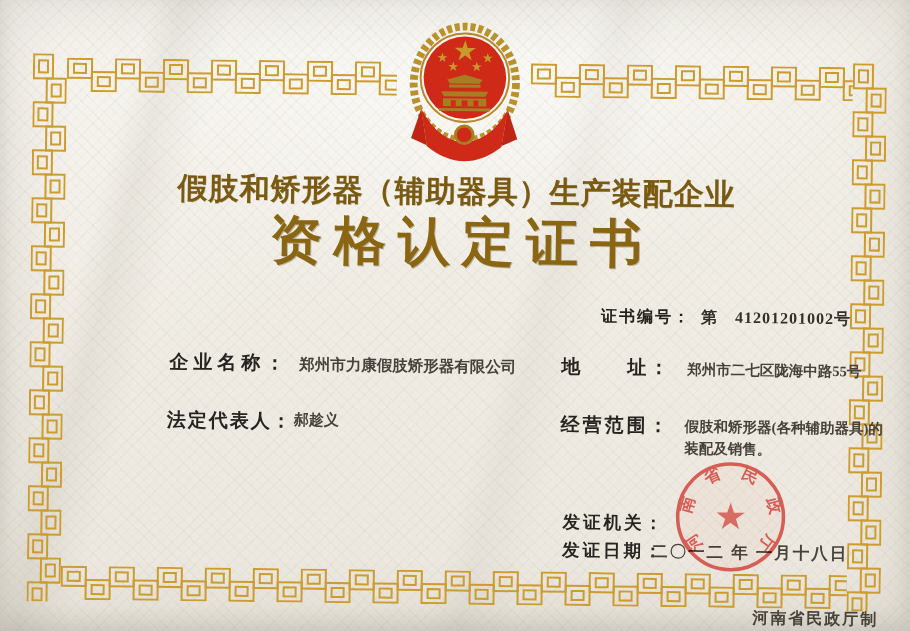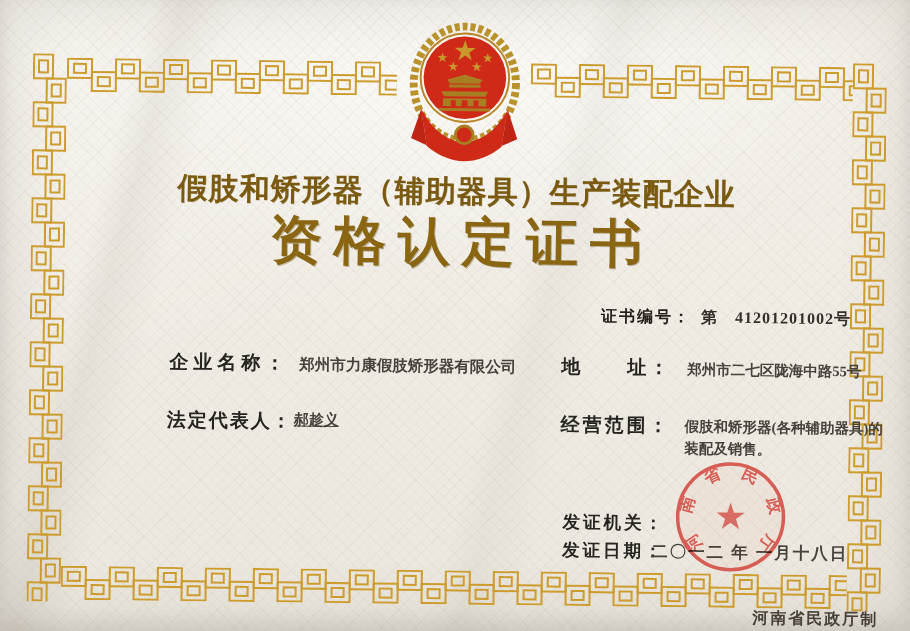--- a/index.html
+++ b/index.html
@@ -219,21 +219,21 @@
       <span class="val">第　41201201002号</span>
     </div>
 
     <div class="f-label lab-lg" style="left:170px;top:352px;letter-spacing:5px;">企业名称：</div>
     <div class="f-value" style="left:300px;top:356px;font-size:15.5px;">郑州市力康假肢矫形器有限公司</div>
 
     <div class="f-label lab-lg" style="left:562px;top:352px;">地　　址：</div>
     <div class="f-value" style="left:688px;top:357px;font-size:14.5px;">郑州市二七区陇海中路55号</div>
 
     <div class="f-label lab-lg" style="left:168px;top:410px;letter-spacing:2px;">法定代表人：</div>
-    <div class="f-value" style="left:295px;top:412px;font-size:15px;text-decoration:underline;">郝趁义</div>
+    <div class="f-value" style="left:295px;top:412px;font-size:15px;">郝趁义</div>
 
     <div class="f-label lab-lg" style="left:562px;top:410px;">经营范围：</div>
     <div class="f-value wrap" style="left:686px;top:412px;width:202px;font-size:14.5px;line-height:22px;">假肢和矫形器(各种辅助器具)的装配及销售。</div>
 
     <div class="f-label" style="left:565px;top:508px;font-size:17.5px;">发证机关：</div>
     <div class="f-value" style="left:665px;top:510px;font-size:16px;"></div>
     <div class="f-label" style="left:565px;top:536px;font-size:17.5px;">发证日期：</div>
     <div class="f-value" style="left:654px;top:538px;font-size:16.5px;letter-spacing:2px;">二〇一二 年 一月十八日</div>
 
     <svg class="seal" viewBox="0 0 116 116">

